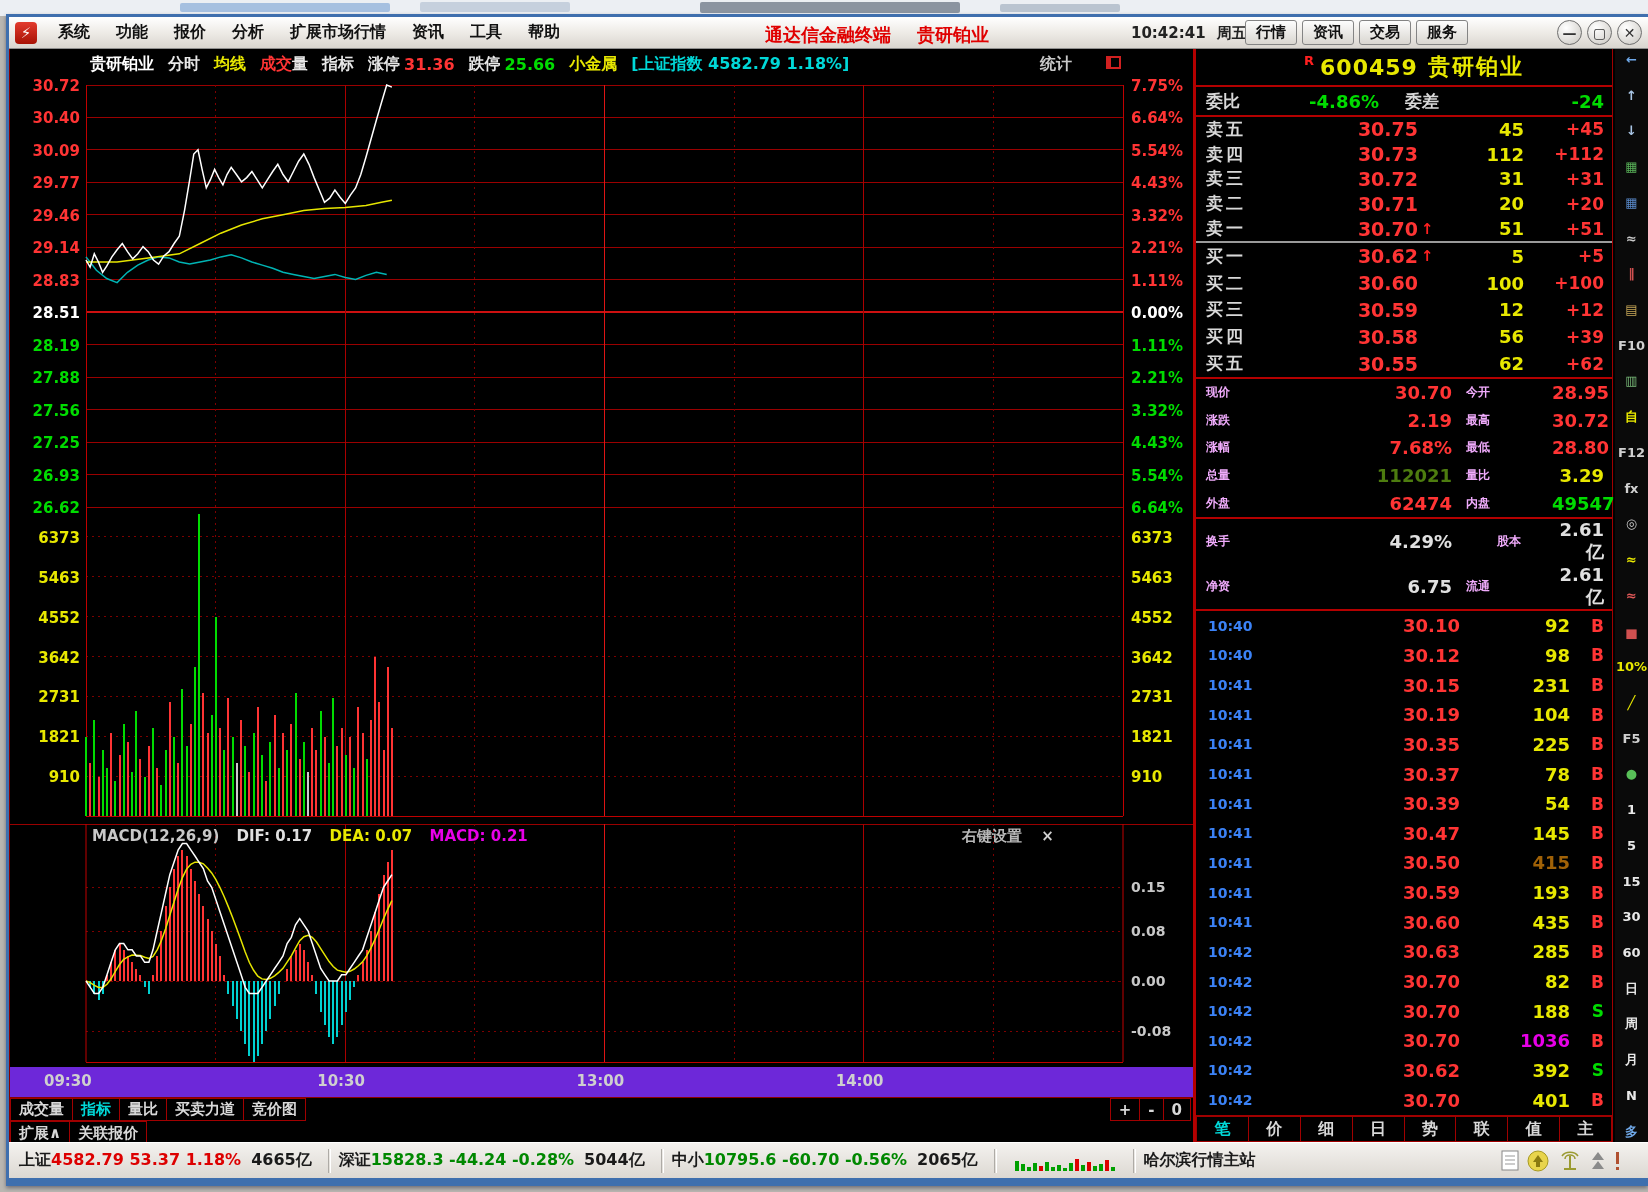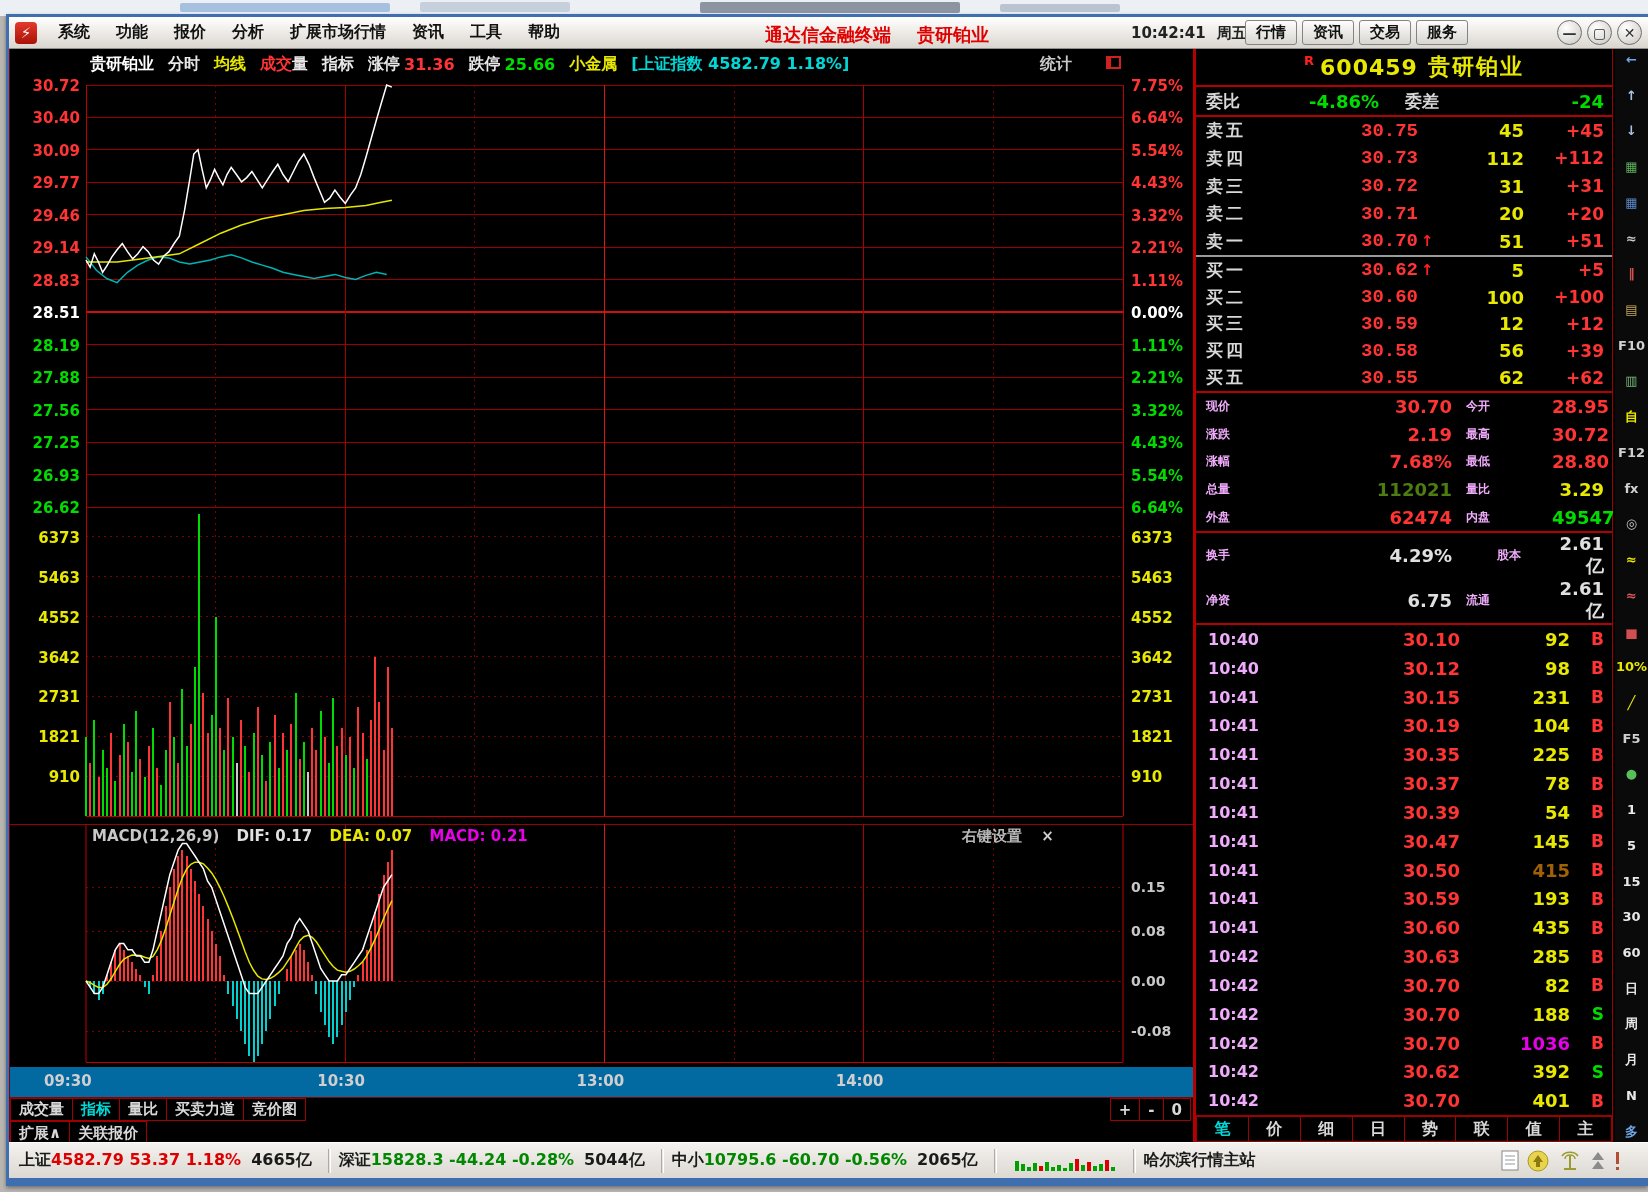--- a/index.html
+++ b/index.html
@@ -38,21 +38,21 @@
                   color:#d8d8d8; padding-left:80px; position:relative; white-space:nowrap; }
   .chart-header span { margin-right:14px; }
   .ch-stats { position:absolute; left:1030px; }
   .ch-panicon { position:absolute; left:1096px; top:7px; width:15px; height:13px;
                 border:2px solid #d02020; border-left-width:5px; }
   .macd-wrap { position:relative; }
   .macd-head { position:absolute; left:82px; top:4px; font-size:15px; font-weight:bold; white-space:nowrap; z-index:3; }
   .macd-head span { margin-right:12px; }
   .macd-hint { position:absolute; left:952px; top:4px; font-size:15px; color:#b8b8b8; font-weight:bold; z-index:3; }
   .macd-close { margin-left:14px; color:#d0d0d0; }
-  .time-axis { position:relative; height:30px; background:#0369a1;padding-left:29px; }
+  .time-axis { position:relative; height:30px; background:#6d28d9;padding-left:29px; }
   .time-axis div { position:absolute; top:5px; font-size:15px; font-weight:bold; color:#cfcfcf; }
   .tabrow { position:relative; height:24px; border-top:1px solid #8a0000; display:flex; }
   .tabcell { border:1px solid #a00000; border-left-width:0; padding:0 8px; font-size:15px; font-weight:bold;
              color:#d8d8d8; display:flex; align-items:center; }
   .tabcell:first-child { border-left-width:1px; }
   .tabcell.active { color:#00d8d8; }
   .zoomcells { position:absolute; right:2px; top:0; display:flex; height:100%; }
   .zoomcells .tabcell { min-width:22px; justify-content:center; }
 
   
@@ -65,34 +65,34 @@
   .qp-code { color:#e8e800; font-size:22px; font-weight:bold; letter-spacing:1px; margin-right:10px; }
   .qp-sname { color:#e8e800; font-size:22px; font-weight:bold; letter-spacing:2px; }
   .qp-weibi { height:30px; display:grid; grid-template-columns:64px 1fr 64px 1fr; align-items:center;
               padding:0 8px 0 10px; border-bottom:2px solid #b40000; }
   .qp-weibi .lab { color:#d8d8d8; font-size:17px; font-weight:bold; }
   .qp-weibi .val { text-align:right; font-size:18px; font-weight:bold; padding-right:26px; }
   .qp-weibi .val2 { text-align:right; font-size:18px; font-weight:bold; }
   .orders { display:flex; flex-direction:column; }
   .order-row { flex:1; display:grid; grid-template-columns:64px 148px 20px 86px 1fr; align-items:center; padding:0 8px 0 10px; }
   .order-row .lab { color:#d8d8d8; font-size:17px; font-weight:bold; letter-spacing:3px; }
-  .order-row .price { text-align:right; font-size:19px; font-weight:bold;font-family:Liberation Mono, monospace; }
+  .order-row .price { text-align:right; font-size:19px; font-weight:bold; }
   .order-row .arr { font-size:15px; font-weight:bold; color:#ff2020; padding-left:3px; }
   .order-row .vol { text-align:right; font-size:18px; font-weight:bold; color:#e8e800; }
   .order-row .chg { text-align:right; font-size:17px; font-weight:bold; color:#ff3434; }
-  .asks { height:138px;justify-content:center; }
+  .asks { height:124px; }
   .bids { height:138px; border-top:2px solid #9a9a9a; border-bottom:2px solid #b40000; }
   .infos { height:232px; display:flex; flex-direction:column; border-bottom:2px solid #b40000; }
   .info-row { flex:1; display:grid; grid-template-columns:96px 150px 100px 1fr; align-items:center; padding:0 8px 0 10px; }
   .info-row .lab { color:#f0abfc; font-size:12px; font-weight:bold; }
   .info-row .val { text-align:right; font-size:18px; font-weight:bold; }
   .info-row.sepline { border-top:2px solid #b40000; }
   .ticks { flex:1; display:flex; flex-direction:column; overflow:hidden; }
   .tick-row { flex:1; display:grid; grid-template-columns:80px 172px 110px 1fr; align-items:center; padding:0 8px 0 12px; }
-  .tick-row .t { color:#f0abfc; font-size:16px; font-weight:bold; }
+  .tick-row .t { color:#3b82f6; font-size:14px; font-weight:bold; }
   .tick-row .p { text-align:right; font-size:18px; font-weight:bold; color:#ff3434; }
   .tick-row .v { text-align:right; font-size:18px; font-weight:bold; color:#e8e800; }
   .tick-row .s { text-align:right; font-size:17px; font-weight:bold; }
   .qp-tabs { height:27px; display:flex; border-top:1px solid #a00000; }
   .qp-tab { flex:1; border:1px solid #a00000; border-left-width:0; color:#d8d8d8; font-size:16px; font-weight:bold;
             display:flex; align-items:center; justify-content:center; }
   .qp-tab:first-child { border-left-width:1px; color:#00d8d8; }
 
   
   .right-strip { position:absolute; left:1606px; top:0; width:33px; height:1093px; background:#0a0a0a;

